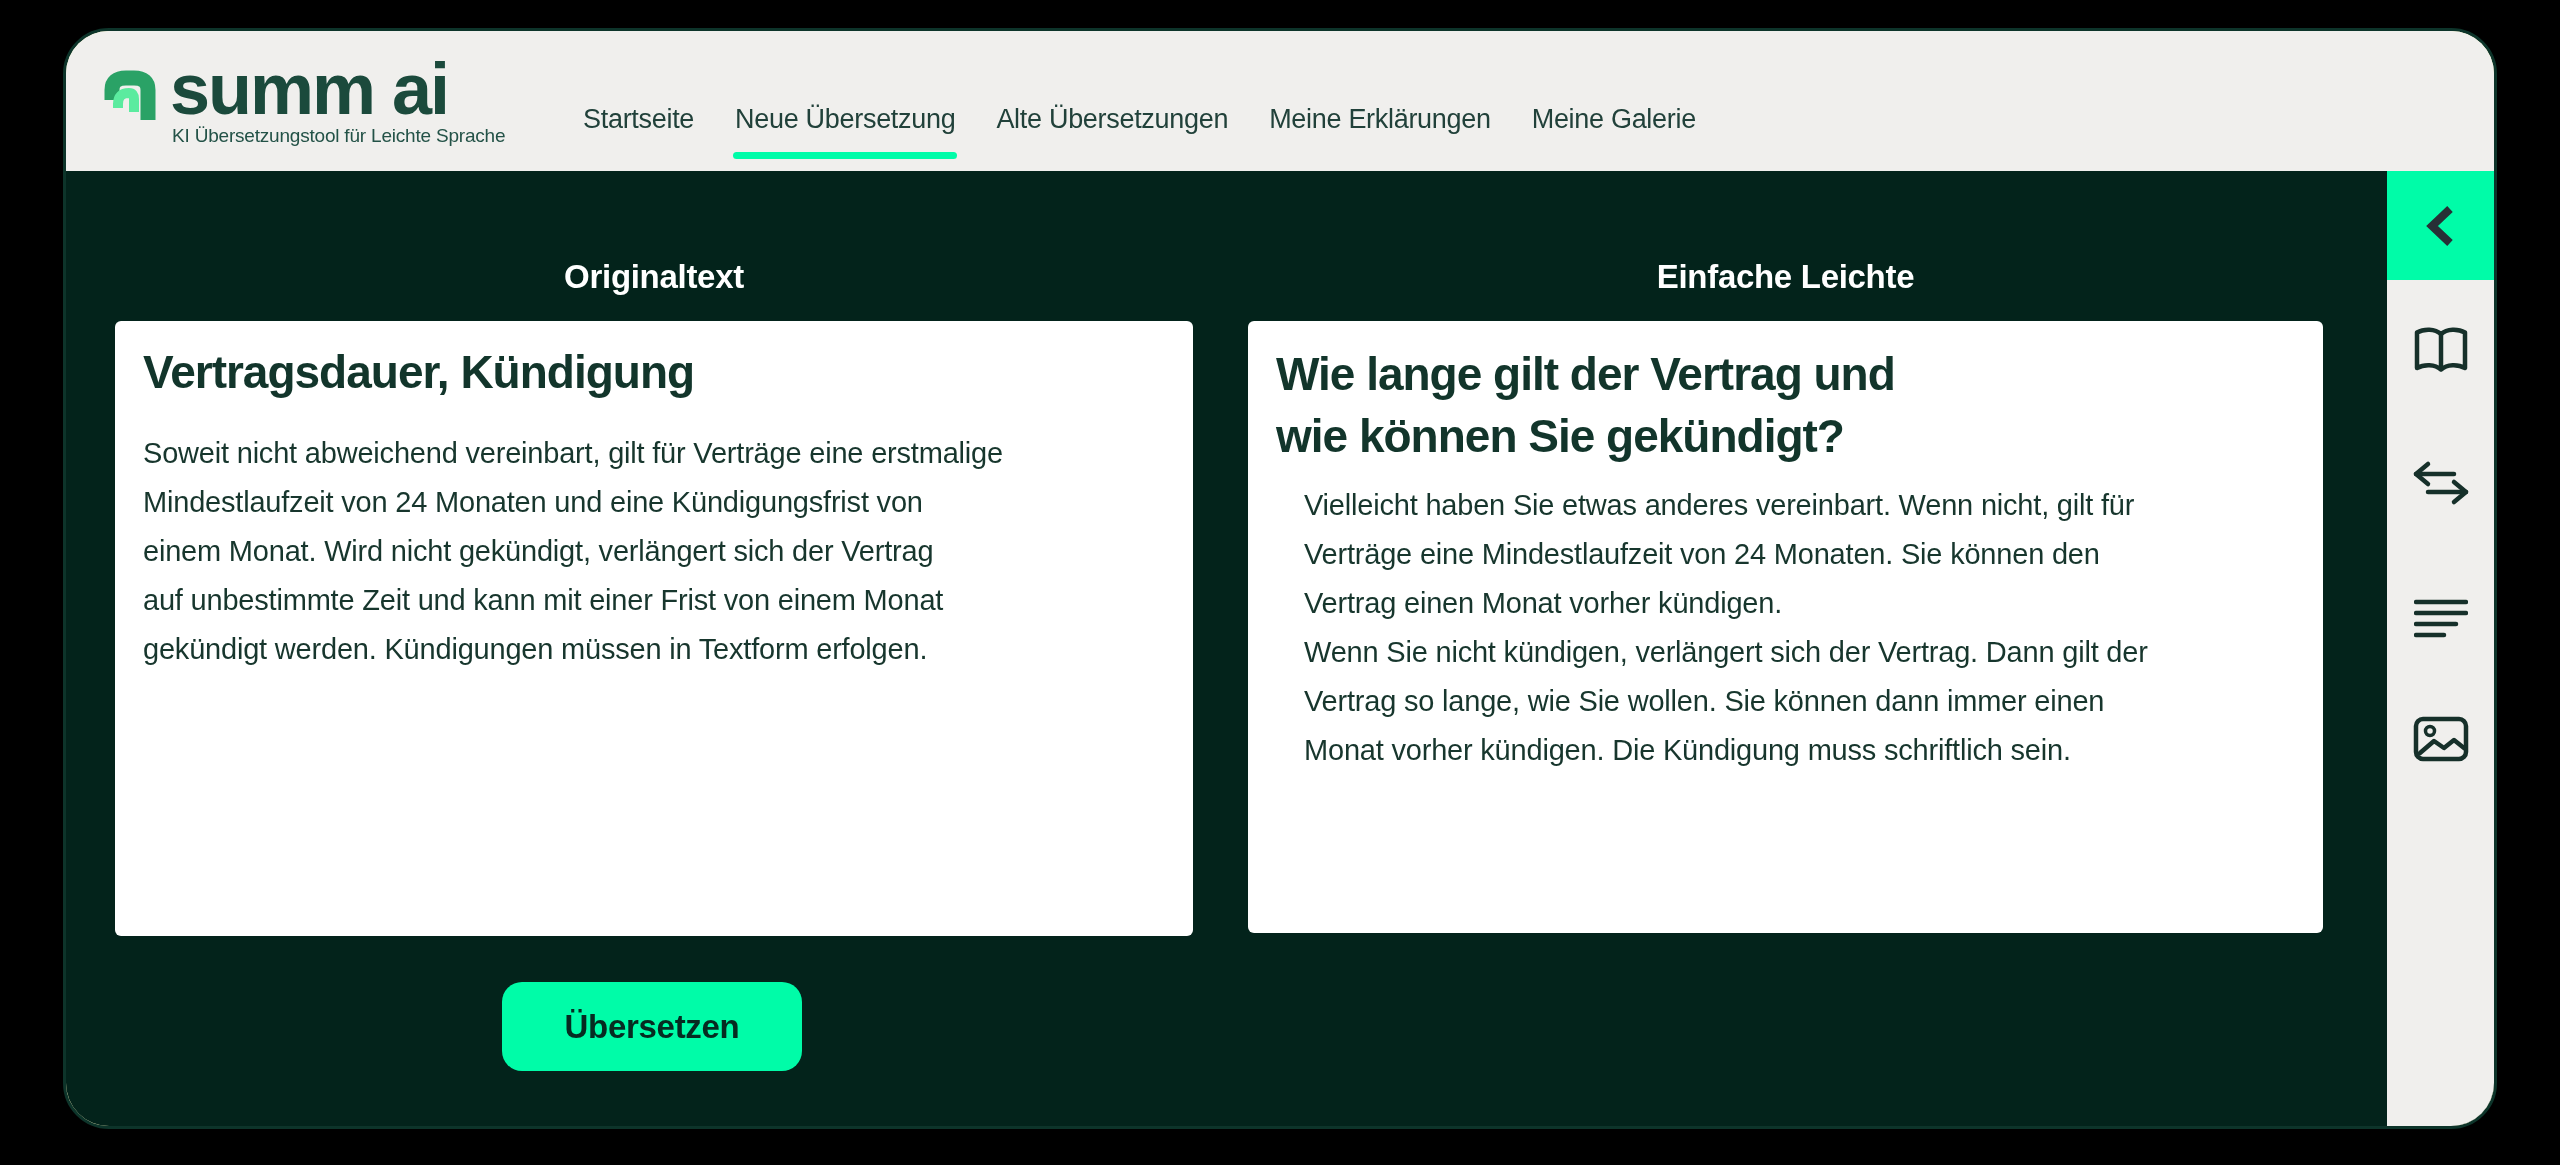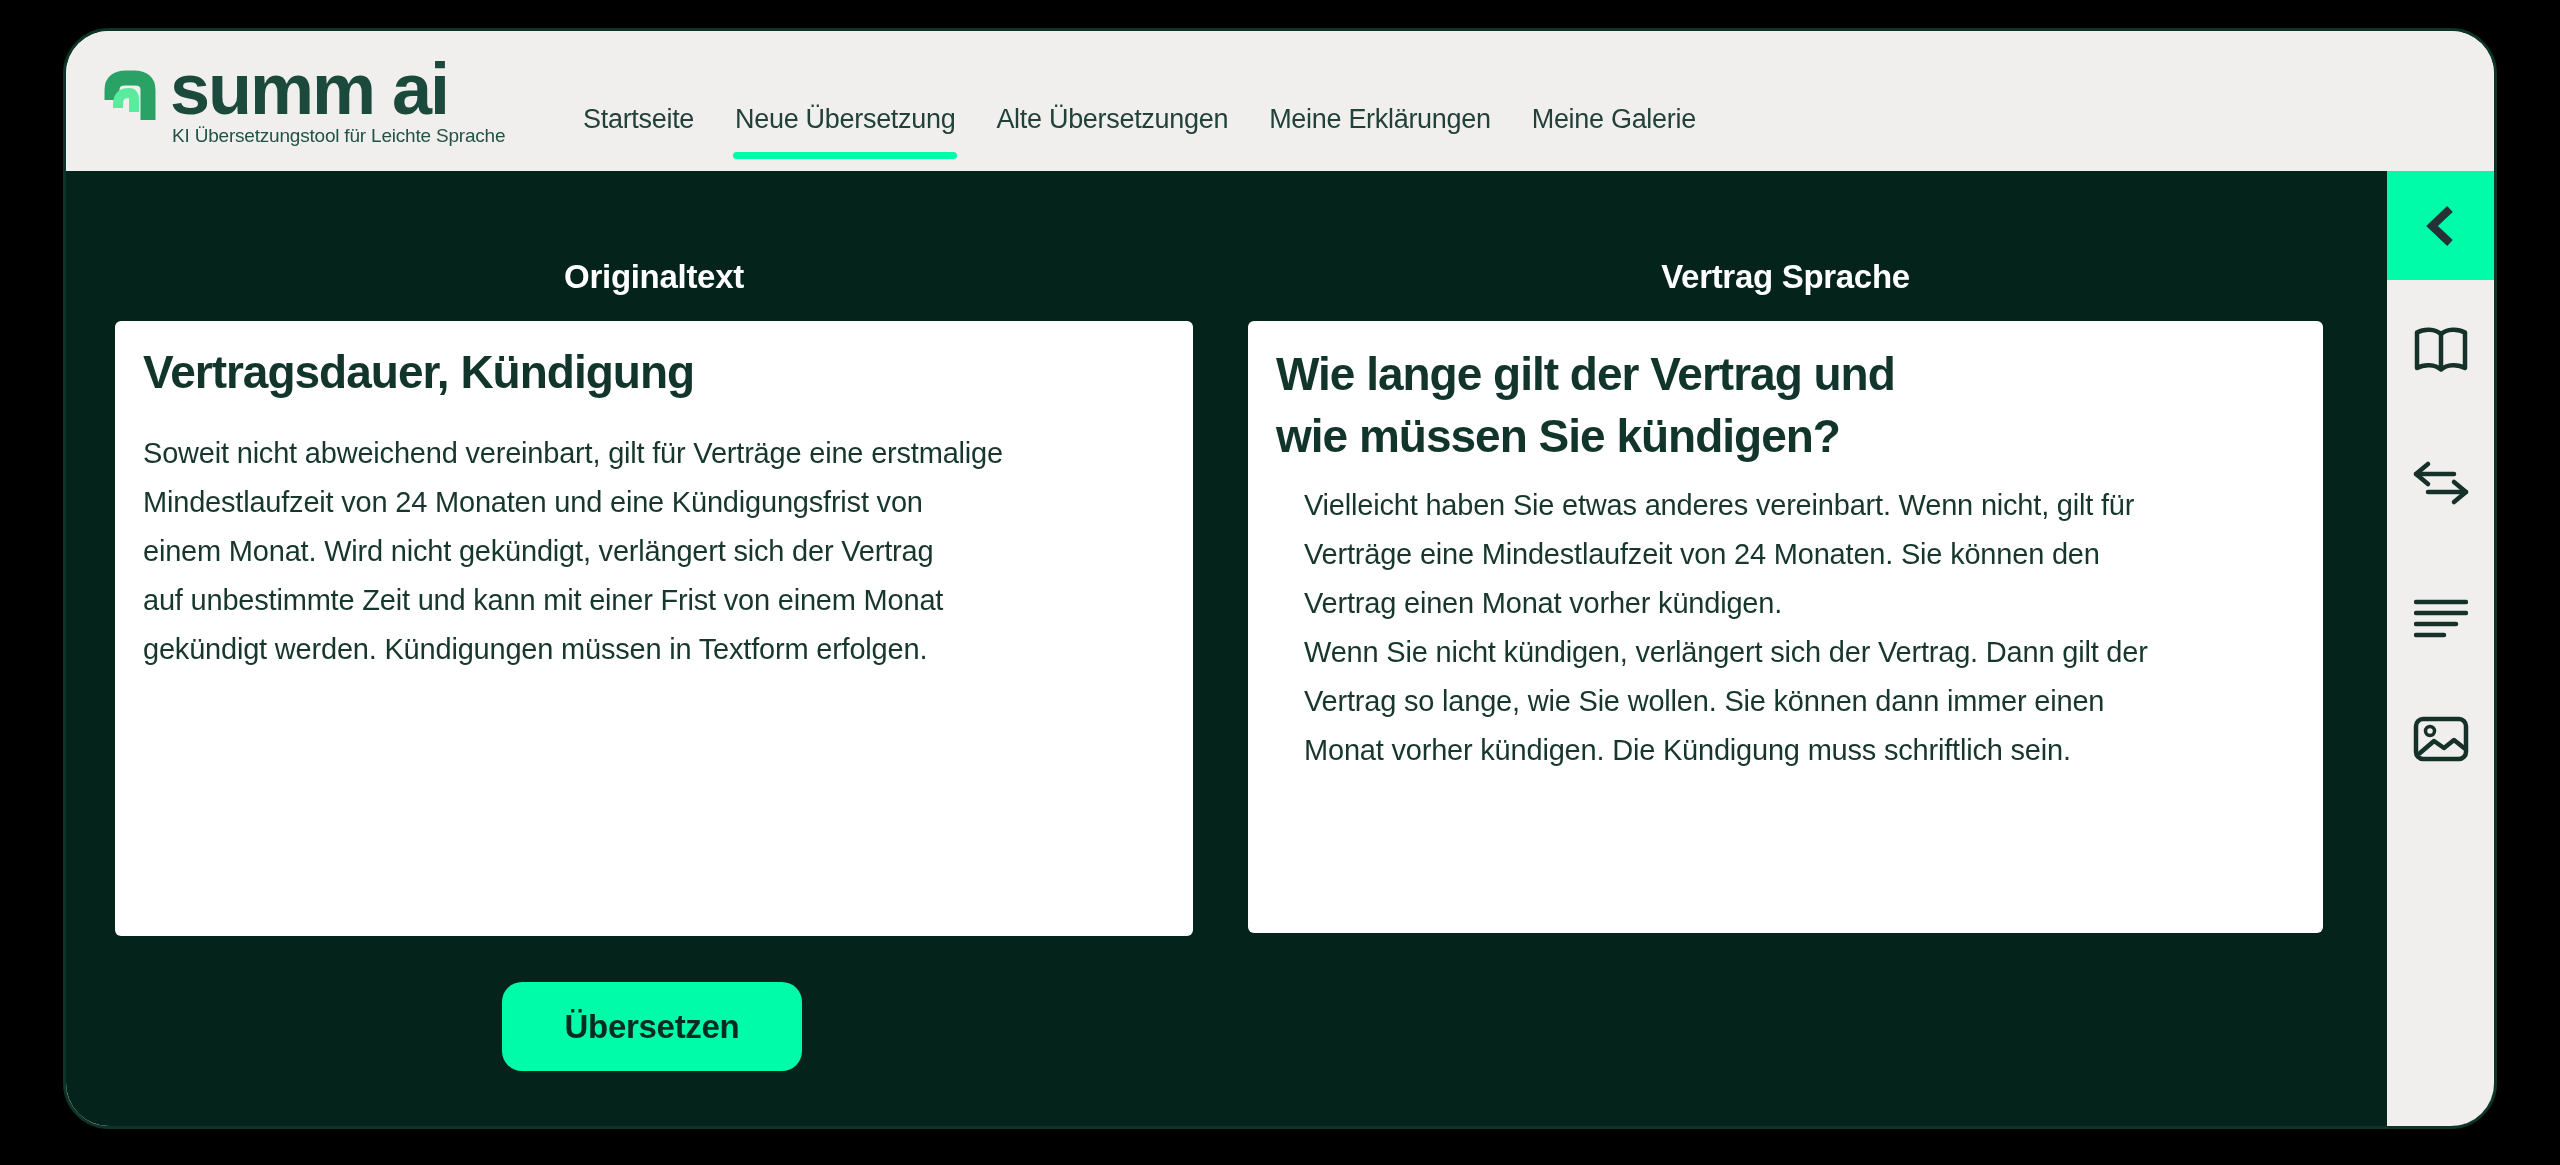--- a/index.html
+++ b/index.html
@@ -86,34 +86,34 @@
         <a class="nav-item active">Neue Übersetzung</a>
         <a class="nav-item">Alte Übersetzungen</a>
         <a class="nav-item">Meine Erklärungen</a>
         <a class="nav-item">Meine Galerie</a>
       </nav>
     </div>
 
     <div class="main">
 
       <div class="col-heading left">Originaltext</div>
-      <div class="col-heading right">Vertrag Sprache</div>
+      <div class="col-heading right">Einfache Leichte</div>
 
       <div class="card left">
         <div class="card-title">Vertragsdauer, Kündigung</div>
         <div class="card-body">Soweit nicht abweichend vereinbart, gilt für Verträge eine erstmalige
 Mindestlaufzeit von 24 Monaten und eine Kündigungsfrist von
 einem Monat. Wird nicht gekündigt, verlängert sich der Vertrag
 auf unbestimmte Zeit und kann mit einer Frist von einem Monat
 gekündigt werden. Kündigungen müssen in Textform erfolgen.</div>
       </div>
 
       <div class="card right">
         <div class="card-title">Wie lange gilt der Vertrag und
-wie müssen Sie kündigen?</div>
+wie können Sie gekündigt?</div>
         <div class="card-body">Vielleicht haben Sie etwas anderes vereinbart. Wenn nicht, gilt für
 Verträge eine Mindestlaufzeit von 24 Monaten. Sie können den
 Vertrag einen Monat vorher kündigen.
 Wenn Sie nicht kündigen, verlängert sich der Vertrag. Dann gilt der
 Vertrag so lange, wie Sie wollen. Sie können dann immer einen
 Monat vorher kündigen. Die Kündigung muss schriftlich sein.</div>
       </div>
 
       <button class="translate-btn">Übersetzen</button>
     </div>

